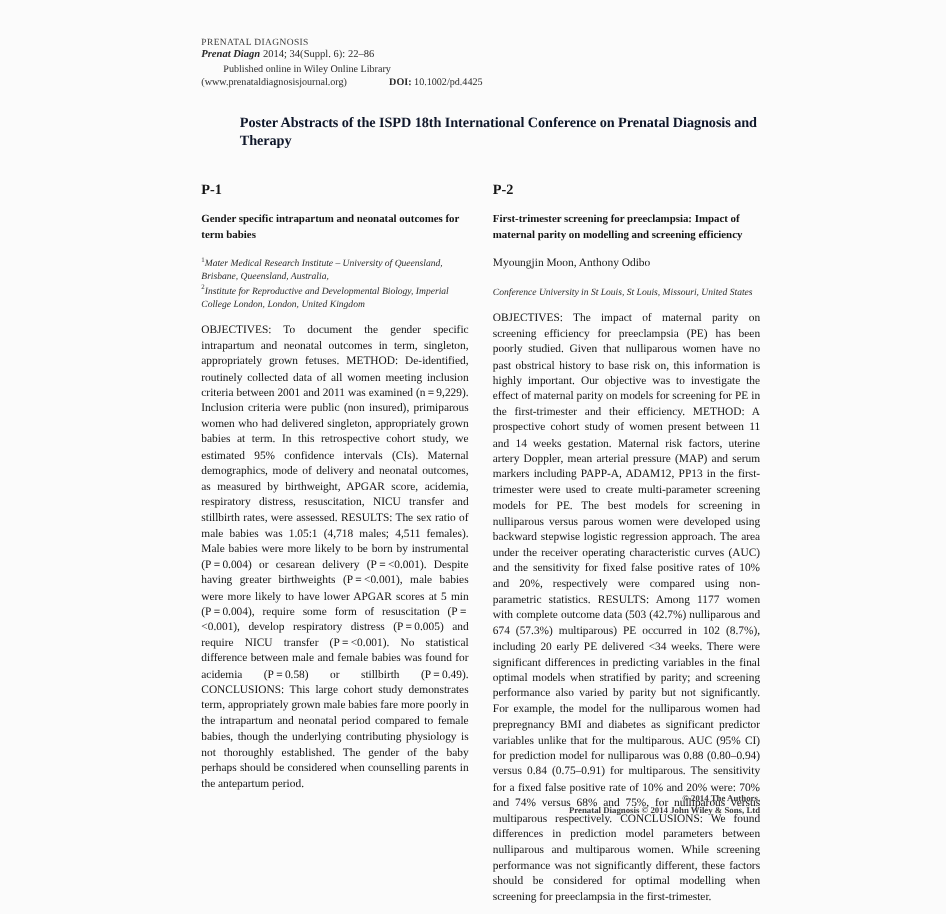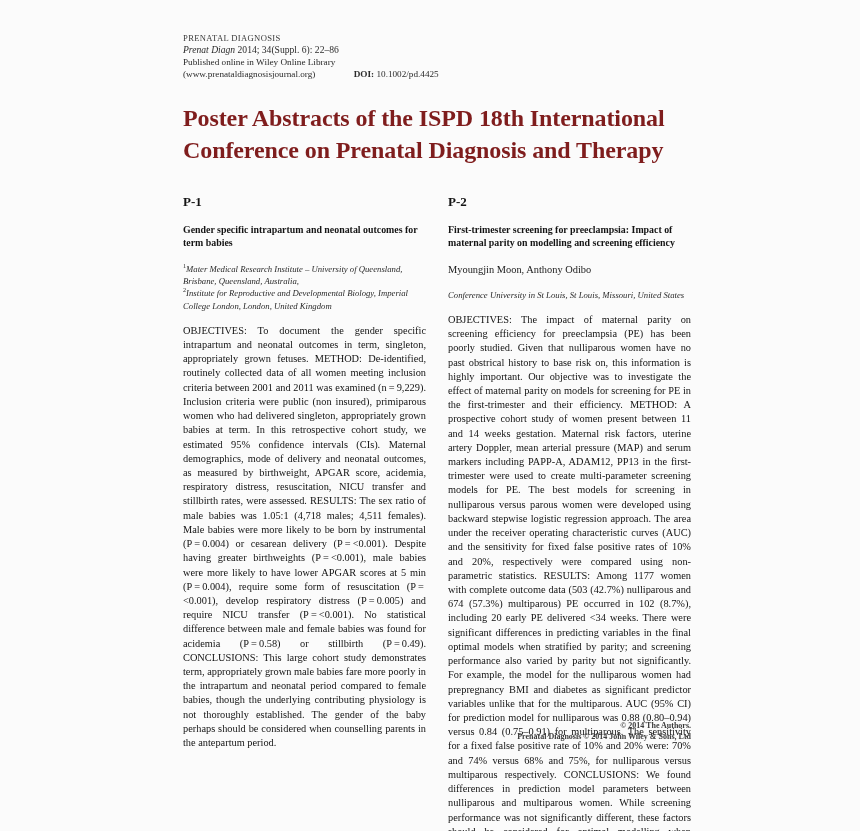--- a/index.html
+++ b/index.html
@@ -42,40 +42,43 @@
     font-variant: small-caps;
     letter-spacing: 0.35px;
     font-size: 8.6px;
     color: #3a3a3a;
   }
   .masthead .citation {
     font-size: 9.6px;
   }
   .masthead .citation .ital {
     font-style: italic;
+    font-weight: bold;
   }
   .masthead .pubonline {
     font-size: 9.2px;
+    margin-left: 20px;
   }
   .masthead .doi-line {
     font-size: 9.2px;
   }
   .masthead .doi-label {
     font-weight: bold;
     margin-left: 36px;
   }
 
   
   .article-title {
     margin-top: 21px;
-    font-size: 24px;
+    font-size: 13px;
     font-weight: bold;
     line-height: 1.36;
     letter-spacing: -0.1px;
-    color: #7f1d1d;
+    color: #0f172a;
+    margin-left: 35px;
   }
 
   
   .columns {
     margin-top: 27px;
     display: flex;
     gap: 22px;
   }
   .col {
     width: 243px;

